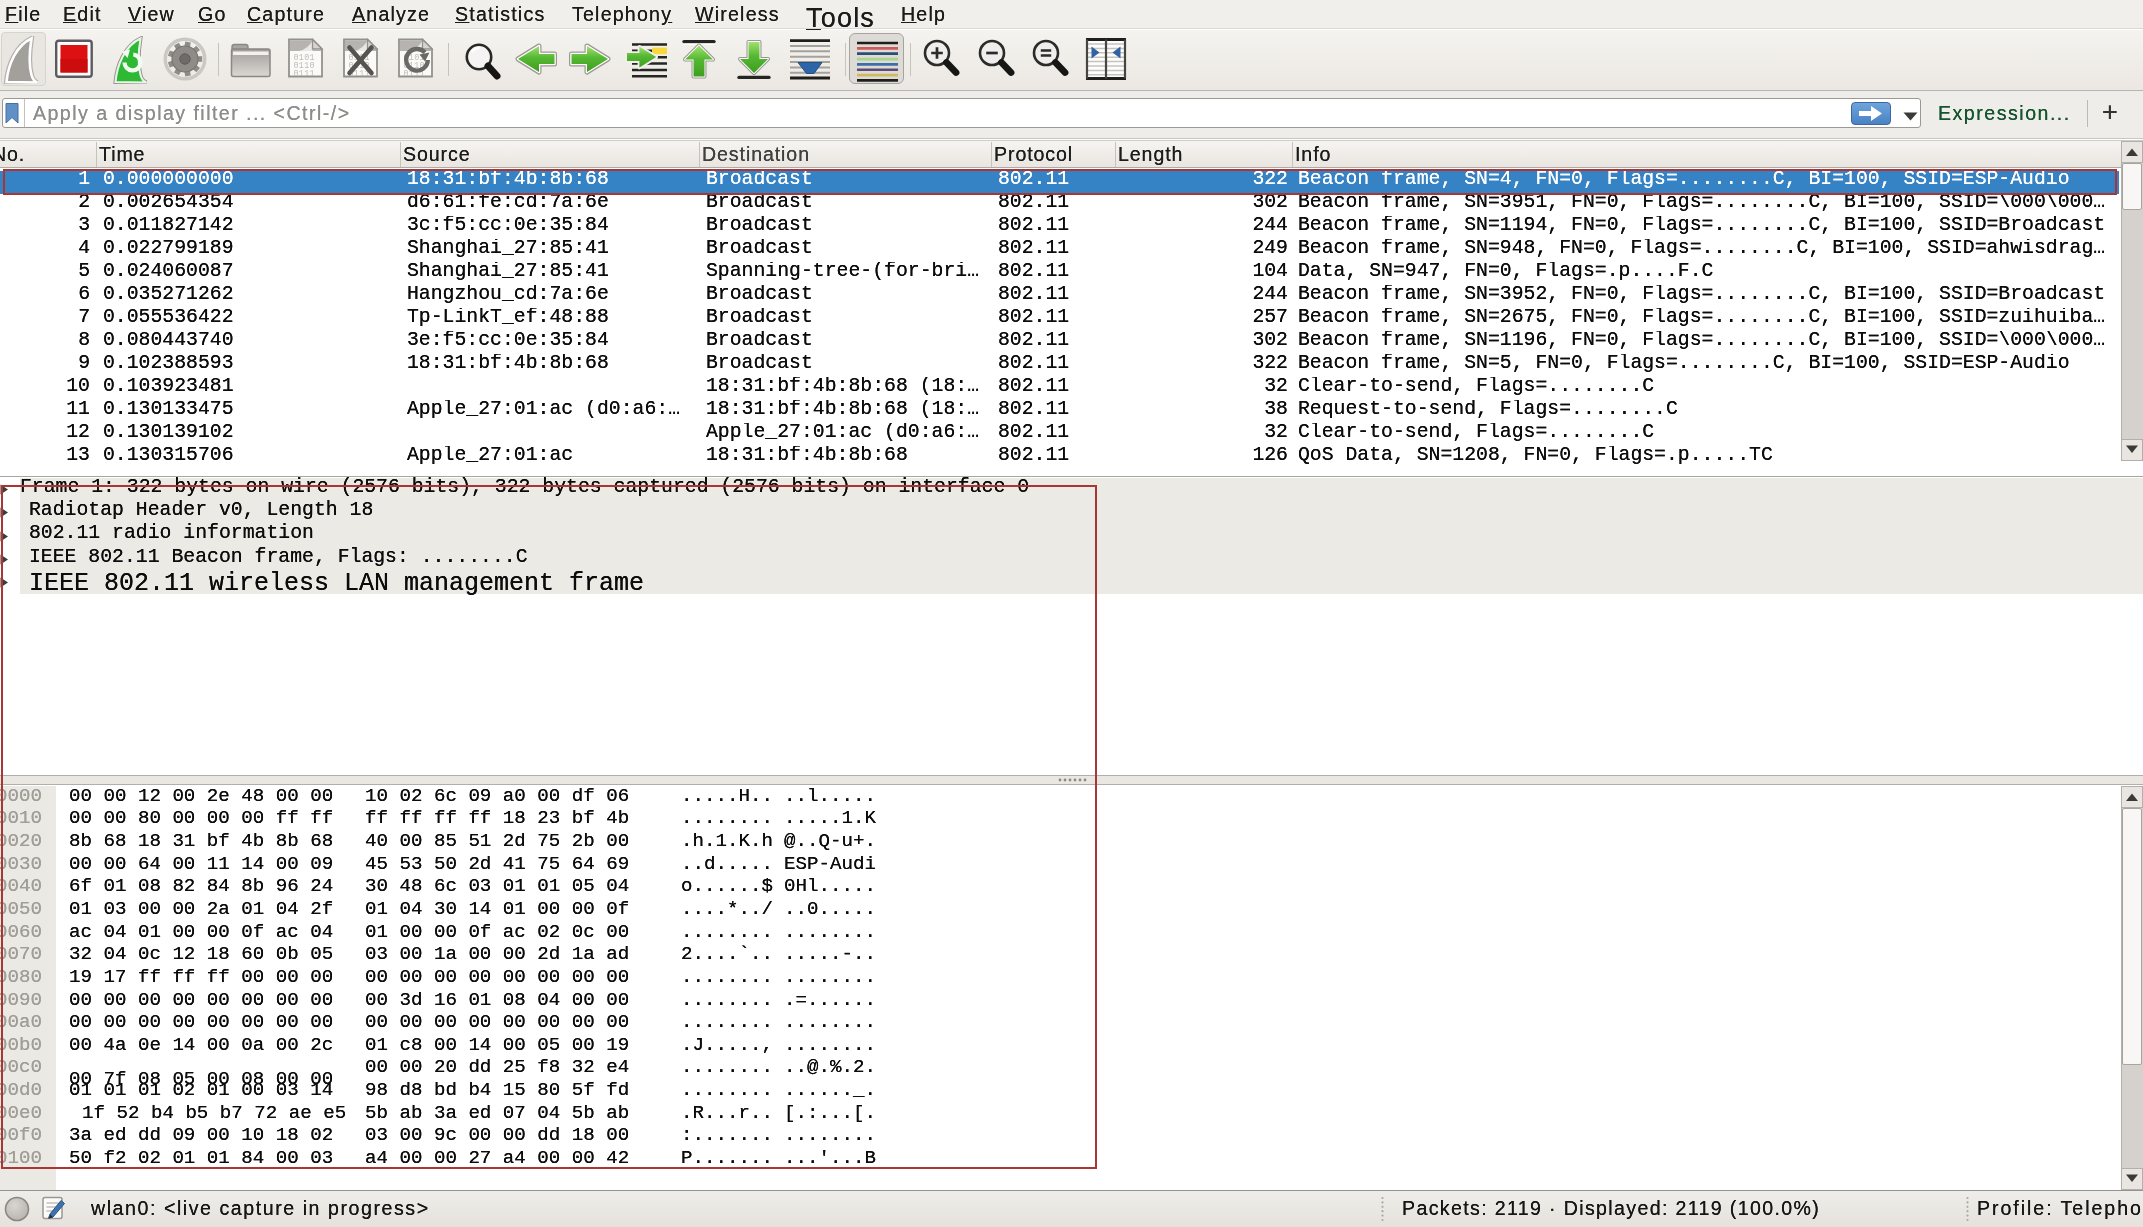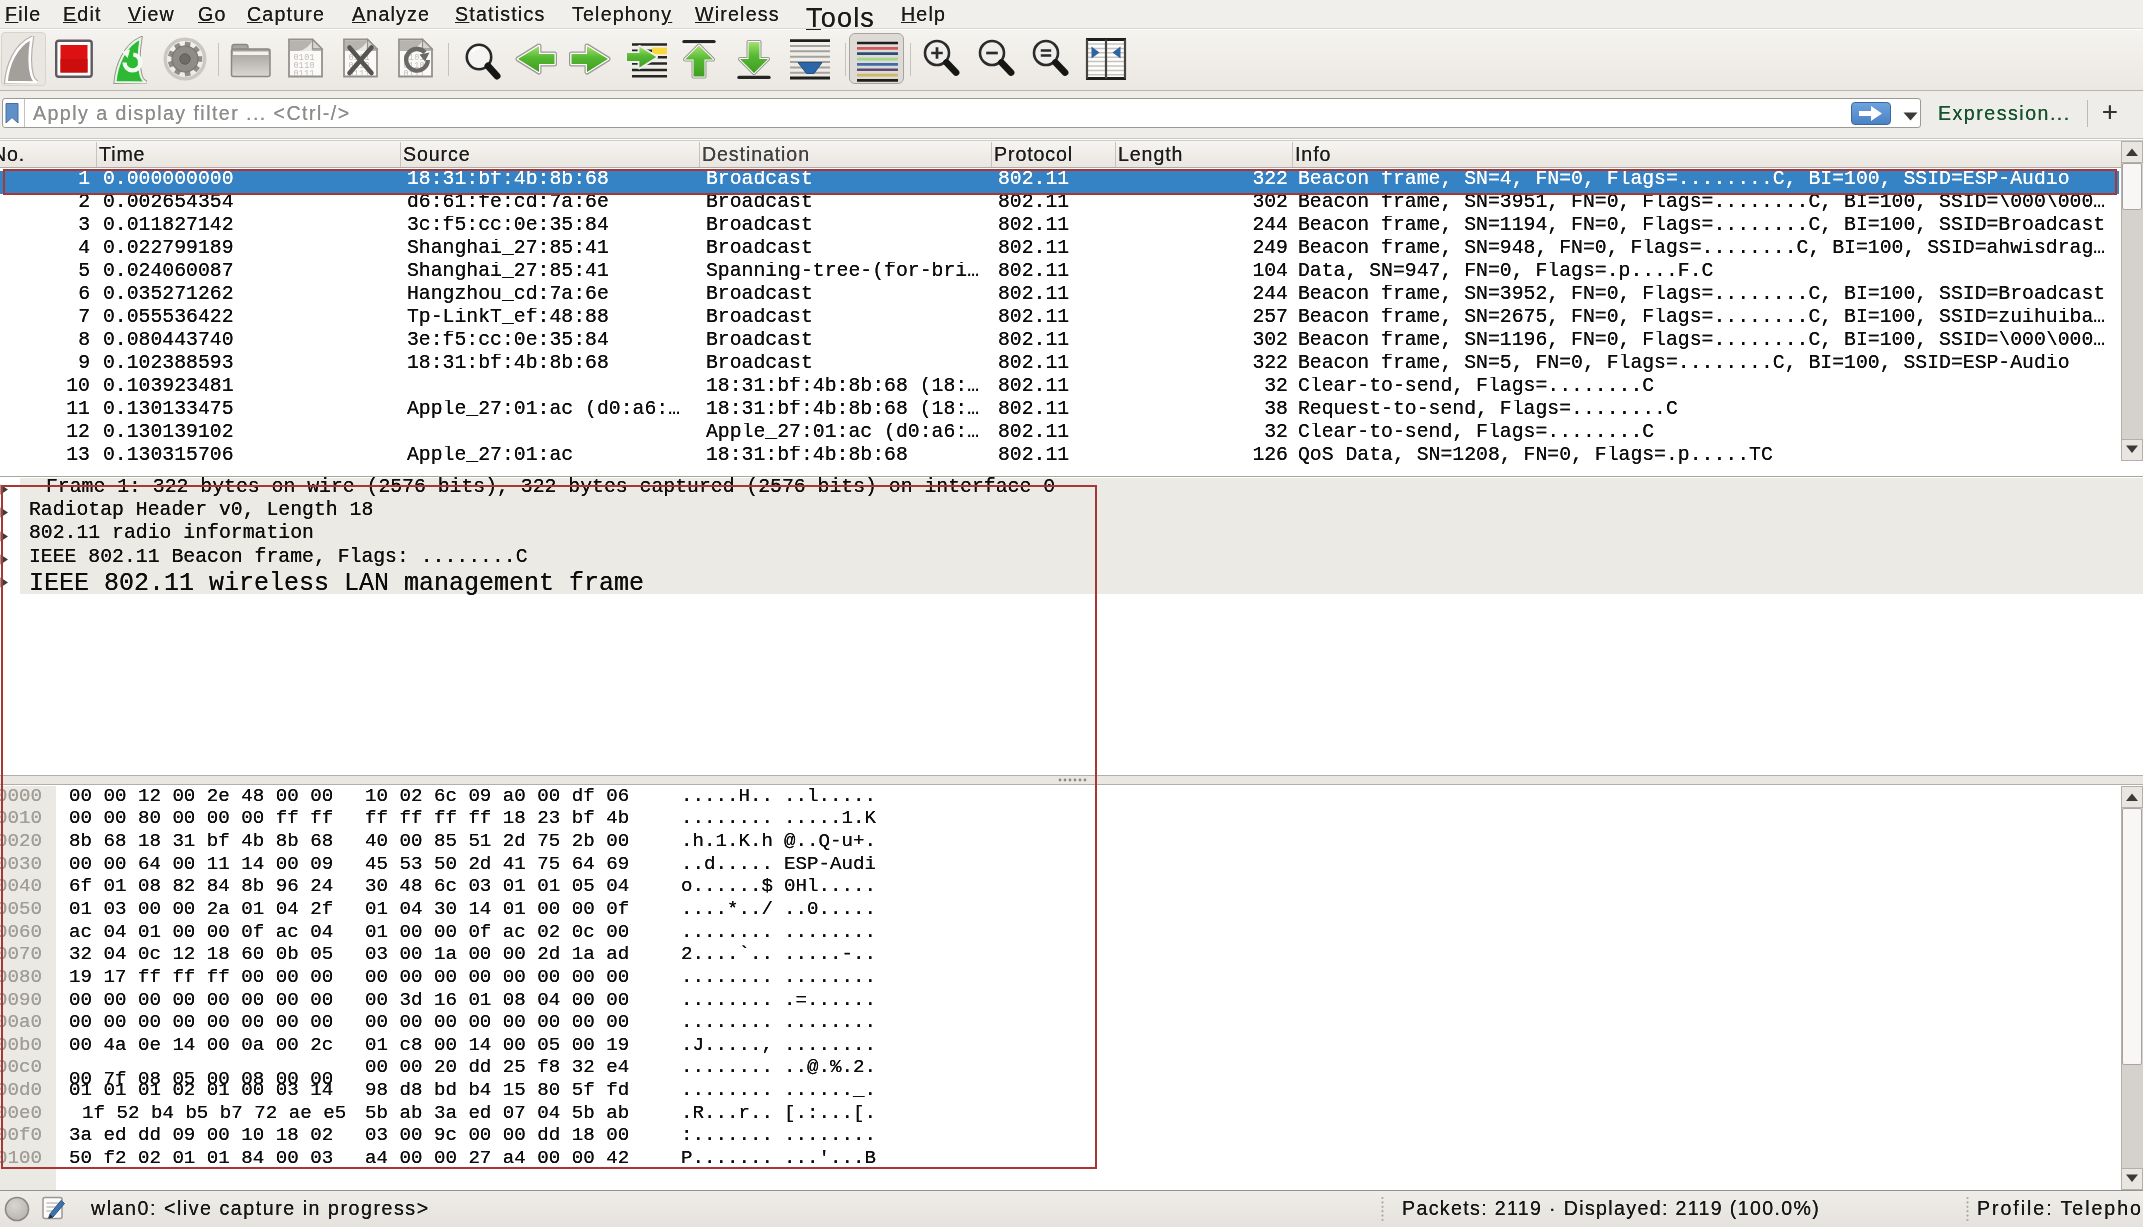--- a/index.html
+++ b/index.html
@@ -295,21 +295,21 @@
 <div class="a" style="left:2121px;top:439px;width:22px;height:22px;background:#e9e6e1;border:1px solid #b3b0ab"></div>
 <svg class="a" style="left:2126px;top:148px" width="12" height="9" viewBox="0 0 12 9">
     <path d="M0,8 h12 l-6,-7.5 z" fill="#3a3a37"></path>
   </svg>
 <svg class="a" style="left:2126px;top:445px" width="12" height="9" viewBox="0 0 12 9">
     <path d="M0,0.5 h12 l-6,7.5 z" fill="#3a3a37"></path>
   </svg>
 <div class="a" style="left:2122px;top:163px;width:20px;height:47px;background:#f8f7f5;border:1px solid #a8a5a0;border-radius:2px"></div>
 <div class="a" style="left:0;top:477px;width:2143px;height:298px;background:#ffffff"></div>
 <div class="a" style="left:19.5px;top:478.0px;width:2123.5px;height:23.2px;background:#eceae5"></div>
-<div class="a m" style="left:46px;top:477.9px;font-size:19.8px">Frame 1: 322 bytes on wire (2576 bits), 322 bytes captured (2576 bits) on interface 0</div>
+<div class="a m" style="left:20px;top:477.9px;font-size:19.8px">Frame 1: 322 bytes on wire (2576 bits), 322 bytes captured (2576 bits) on interface 0</div>
 <svg class="a" style="left:0px;top:484.1px" width="9" height="11" viewBox="0 0 9 11">
     <path d="M0.5,0.5 L8,5.5 L0.5,10.5 z" fill="#3c3c39"></path>
   </svg>
 <div class="a" style="left:19.5px;top:501.2px;width:2123.5px;height:23.2px;background:#eceae5"></div>
 <div class="a m" style="left:29px;top:501.1px;font-size:19.8px">Radiotap Header v0, Length 18</div>
 <svg class="a" style="left:0px;top:507.3px" width="9" height="11" viewBox="0 0 9 11">
     <path d="M0.5,0.5 L8,5.5 L0.5,10.5 z" fill="#3c3c39"></path>
   </svg>
 <div class="a" style="left:19.5px;top:524.4px;width:2123.5px;height:23.2px;background:#eceae5"></div>
 <div class="a m" style="left:29px;top:524.3px;font-size:19.8px">802.11 radio information</div>

